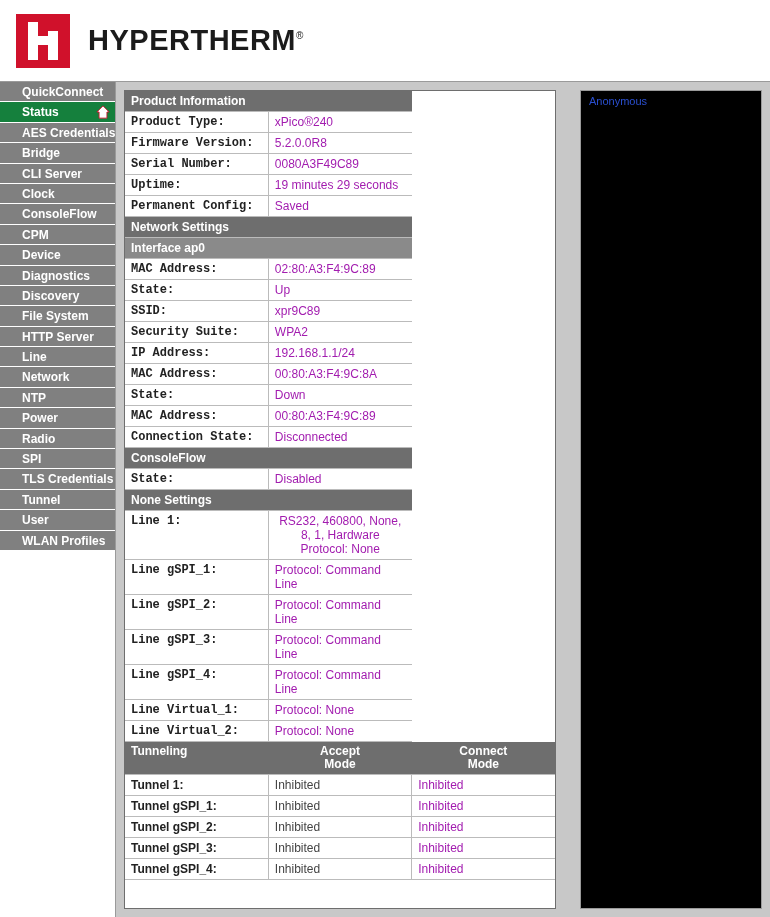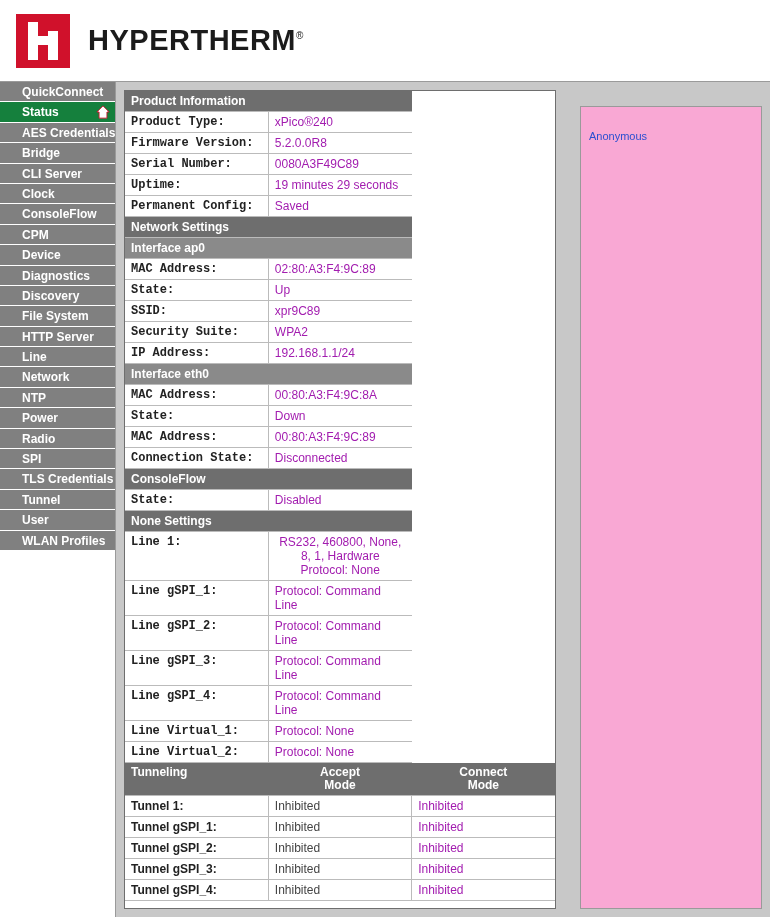--- a/index.html
+++ b/index.html
@@ -133,25 +133,24 @@
   .panel {
     width: 432px;
     flex: 0 0 432px;
     background: #ffffff;
     border: 1px solid #6e6e6e;
     box-sizing: border-box;
   }
   .right-pane {
     flex: 1 1 auto;
     margin-left: 8px;
-    background: #f9a8d4;
+    background: #000000;
     border: 1px solid #9a9a9a;
     box-sizing: border-box;
-    padding: 22px 8px;
-    margin-top: 16px;
+    padding: 3px 8px;
   }
   .anon-link {
     color: #2a4fd0;
     font-size: 11px;
     cursor: pointer;
   }
 
   table.info {
     width: 100%;
     border-collapse: collapse;
@@ -310,23 +309,20 @@
                 <td class="val">xpr9C89</td>
               </tr>
               <tr>
                 <td class="lbl">Security Suite:</td>
                 <td class="val">WPA2</td>
               </tr>
               <tr>
                 <td class="lbl">IP Address:</td>
                 <td class="val">192.168.1.1/24</td>
               </tr>
-              <tr class="sub-head">
-                <td colspan="2">Interface eth0</td>
-              </tr>
               <tr>
                 <td class="lbl">MAC Address:</td>
                 <td class="val">00:80:A3:F4:9C:8A</td>
               </tr>
               <tr>
                 <td class="lbl">State:</td>
                 <td class="val">Down</td>
               </tr>
               <tr>
                 <td class="lbl">MAC Address:</td>

